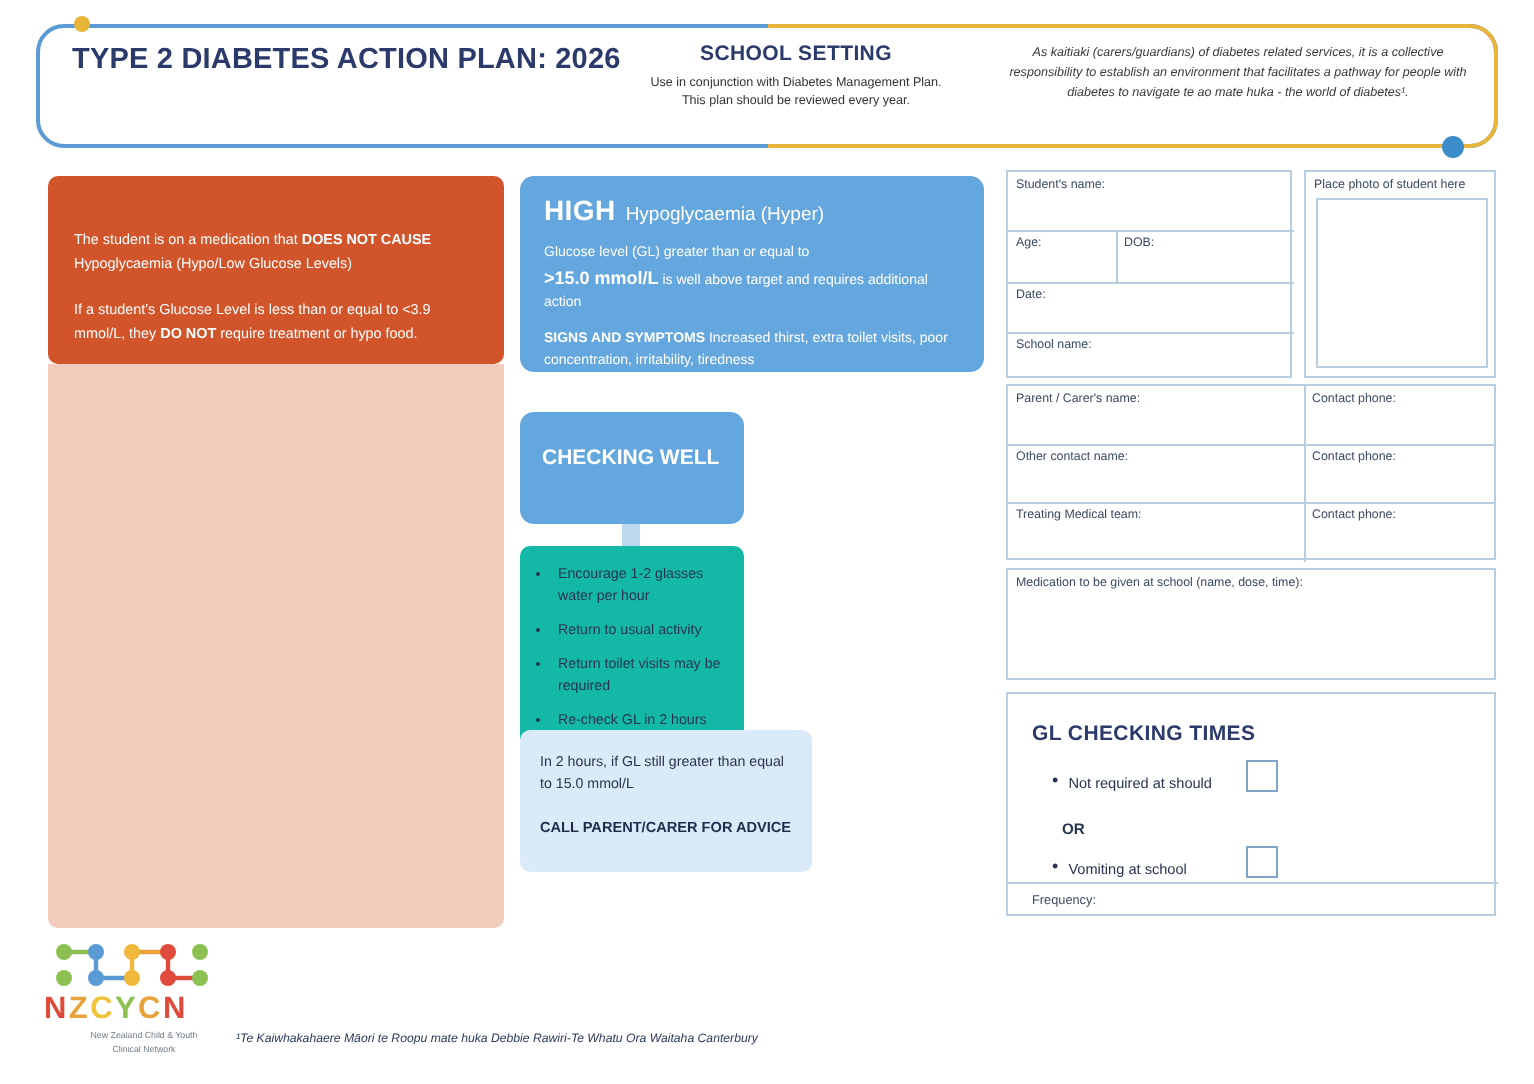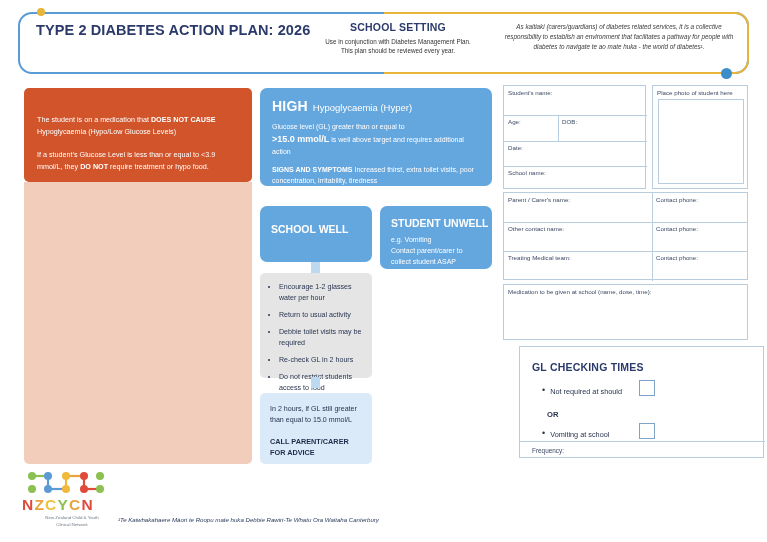--- a/index.html
+++ b/index.html
@@ -109,31 +109,31 @@
   }
 
   .connector{
     position:absolute;width:9px;background:#bdd9f0;
   }
   .conn1{left:311px;top:262px;height:12px;}
   .conn2{left:311px;top:377px;height:11px;}
 
   .bullet-box{
     position:absolute;left:260px;top:273px;width:112px;height:105px;
-    background:#e5e5e5;border-radius:5px;
+    background:#14b8a6;border-radius:5px;
   }
   .bullet-box ul{
     margin:0;padding:9px 7px 0 19px;
     font-size:7.1px;color:#28344f;line-height:1.55;
   }
   .bullet-box li{margin-bottom:6px;}
 
   .advice-box{
-    position:absolute;left:260px;top:393px;width:112px;height:71px;
-    background:#dbeaf8;border-radius:5px;
+    position:absolute;left:260px;top:365px;width:112px;height:71px;
+    background:#dbeaf8;border-radius:5px;padding-left:34px;
   }
   .advice-box .t1{
     position:absolute;left:10px;top:11px;right:8px;
     font-size:7.1px;color:#28344f;line-height:1.55;
   }
   .advice-box .t2{
     position:absolute;left:10px;top:44px;right:8px;
     font-size:7.3px;font-weight:bold;color:#1f2c4c;line-height:1.5;
   }
 
@@ -146,21 +146,21 @@
   .stu-grid{left:503px;top:85px;width:143px;height:104px;}
   .photo-box{left:652px;top:85px;width:96px;height:104px;}
   .photo-inner{
     position:absolute;left:5px;top:13px;width:86px;height:85px;
     border:1px solid #b8cde0;box-sizing:border-box;background:#fff;
   }
 
   .contact-grid{left:503px;top:192px;width:245px;height:88px;}
   .med-box{left:503px;top:284px;width:245px;height:56px;}
 
-  .gl-box{left:503px;top:346px;width:245px;height:112px;margin-left:16px;}
+  .gl-box{left:503px;top:346px;width:245px;height:112px;}
   .gl-title{
     position:absolute;left:12px;top:14px;
     font-size:10.5px;font-weight:bold;color:#2b3a6b;letter-spacing:.2px;
   }
   .gl-row{position:absolute;font-size:7.3px;color:#28344f;}
   .gl-check{
     position:absolute;width:16px;height:16px;box-sizing:border-box;
     border:1px solid #7fa4c7;background:#fff;
   }
   .gl-or{
@@ -223,36 +223,31 @@
       <p>
         <span>Glucose level (GL) greater than or equal to</span><br>
         <span class="lead">&gt;15.0 mmol/L</span><span> is well above target and requires additional action</span>
       </p>
       <p><b>SIGNS AND SYMPTOMS</b><span> Increased thirst, extra toilet visits, poor concentration, irritability, tiredness</span></p>
       <p style="margin-bottom:0"><i>Note: Symptoms may not always be obvious</i></p>
     </div>
   </div>
 
   <div class="sw-box">
-    <div class="ttl">SCHOOL WELL</div>
-  </div>
-
-  <div class="su-box">
-    <div class="ttl">STUDENT UNWELL</div>
-    <div class="txt" style="white-space:pre-line">e.g. Vomiting
-Contact parent/carer to collect student ASAP</div>
-  </div>
+    <div class="ttl">CHECKING WELL</div>
+  </div>
+
 
   <div class="connector conn1"></div>
 
   <div class="bullet-box">
     <ul>
       <li>Encourage 1-2 glasses water per hour</li>
       <li>Return to usual activity</li>
-      <li>Debbie toilet visits may be required</li>
+      <li>Return toilet visits may be required</li>
       <li>Re-check GL in 2 hours</li>
       <li>Do not restrict students access to food</li>
     </ul>
   </div>
 
   <div class="connector conn2"></div>
 
   <div class="advice-box">
     <div class="t1">In 2 hours, if GL still greater than equal to 15.0 mmol/L</div>
     <div class="t2">CALL PARENT/CARER FOR ADVICE</div>

